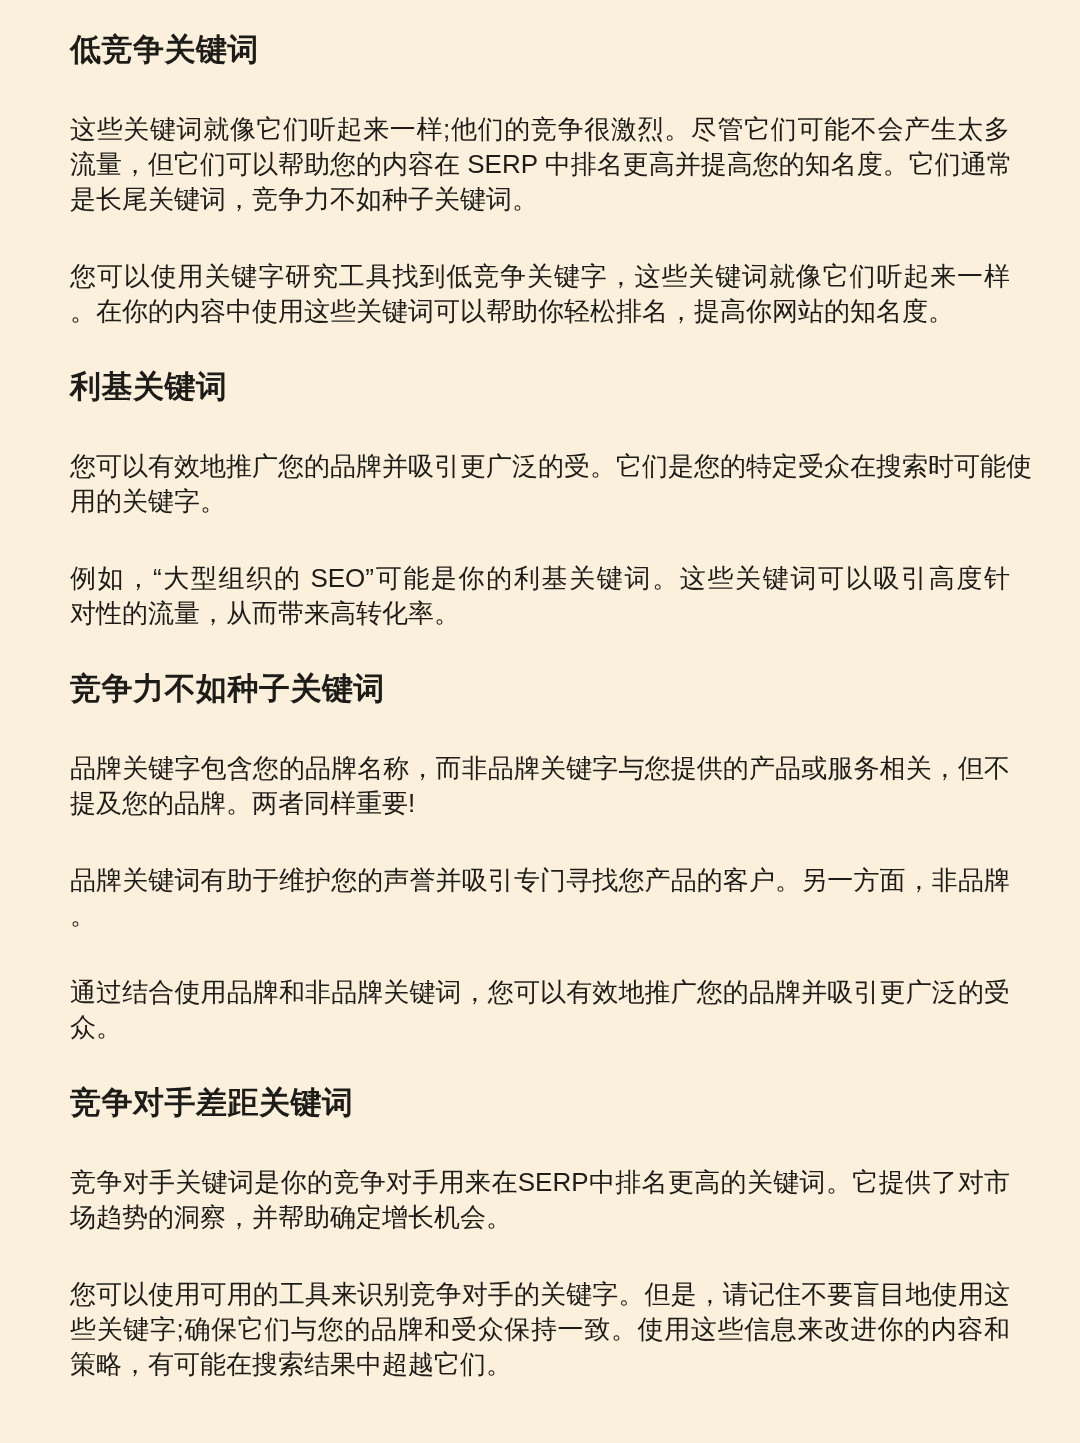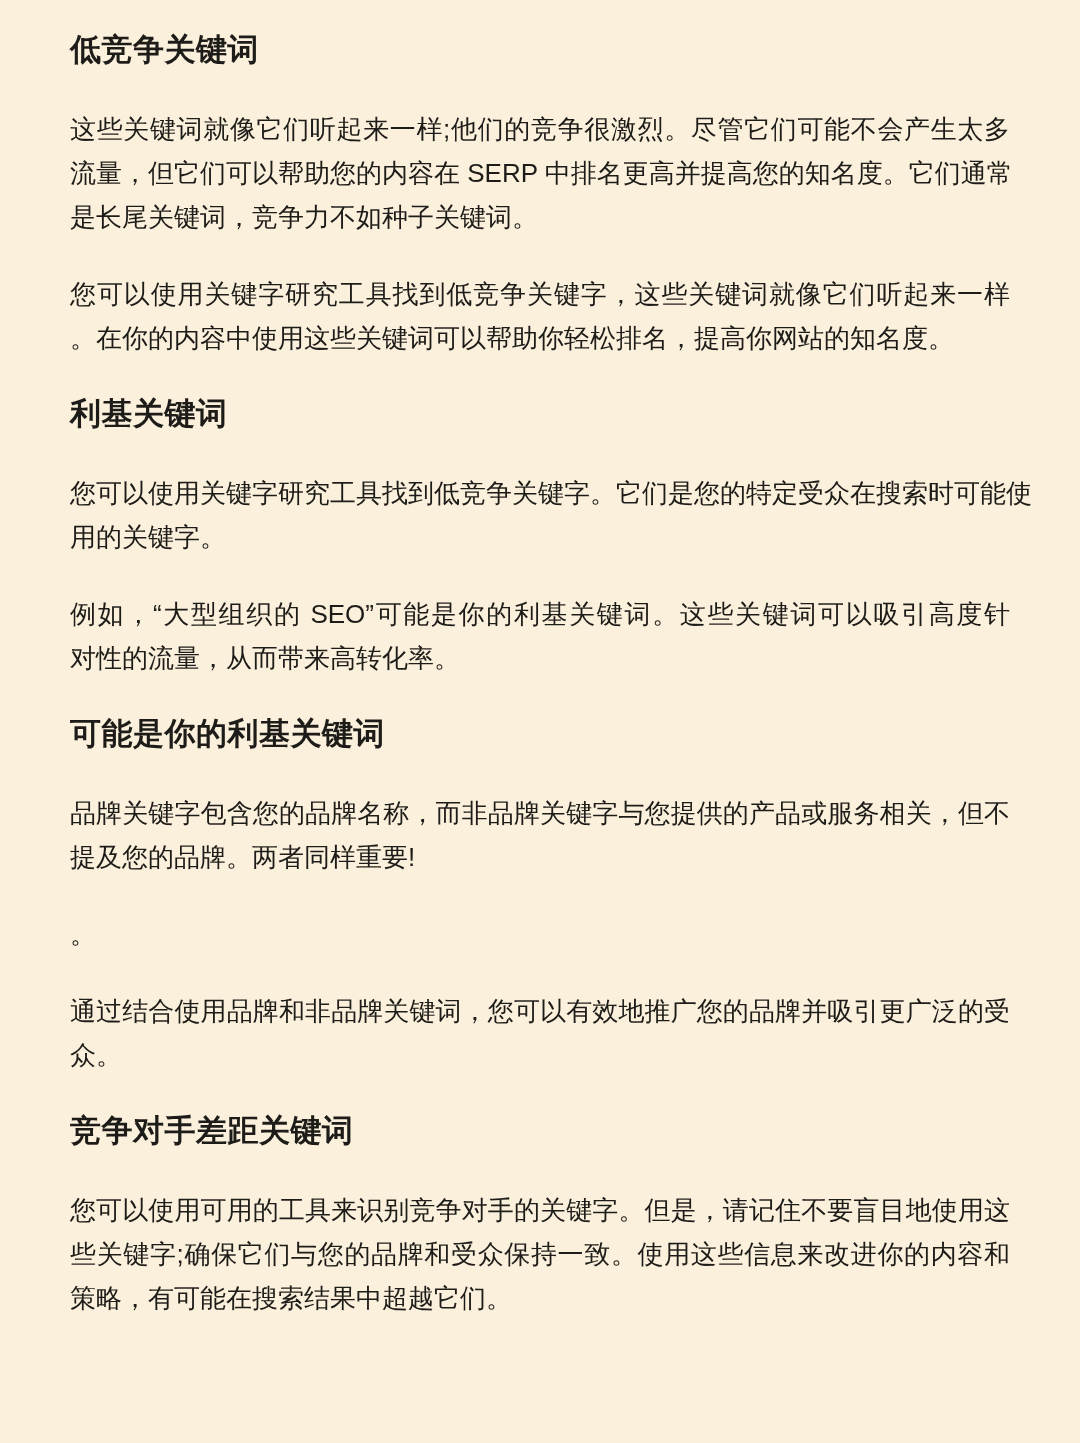--- a/index.html
+++ b/index.html
@@ -32,21 +32,20 @@
   .page p {
     font-size: 26px;
     line-height: 35px;
     font-weight: 500;
     margin: 42px 0 0 0;
   }
   .ln {
     display: block;
     white-space: nowrap;
     text-align-last: justify;
-    margin-top: 9px;
   }
   .ln.last {
     text-align-last: left;
   }
 </style>
 </head>
 <body style="background: rgb(250, 240, 220);">
 
 <article class="page" style="background: rgb(250, 240, 220); color: rgb(30, 28, 24);">
 
@@ -56,41 +55,46 @@
     <span class="ln">流量，但它们可以帮助您的内容在 SERP 中排名更高并提高您的知名度。它们通常</span>
     <span class="ln last">是长尾关键词，竞争力不如种子关键词。</span>
   </p>
   <p>
     <span class="ln">您可以使用关键字研究工具找到低竞争关键字，这些关键词就像它们听起来一样</span>
     <span class="ln last">。在你的内容中使用这些关键词可以帮助你轻松排名，提高你网站的知名度。</span>
   </p>
 
   <h2>利基关键词</h2>
   <p>
-    <span class="ln">您可以使用关键字研究工具找到低竞争关键字。它们是您的特定受众在搜索时可能使</span>
+    <span class="ln">您可以有效地推广您的品牌并吸引更广泛的受。它们是您的特定受众在搜索时可能使</span>
     <span class="ln last">用的关键字。</span>
   </p>
   <p>
     <span class="ln">例如，“大型组织的 SEO”可能是你的利基关键词。这些关键词可以吸引高度针</span>
     <span class="ln last">对性的流量，从而带来高转化率。</span>
   </p>
 
-  <h2>可能是你的利基关键词</h2>
+  <h2>竞争力不如种子关键词</h2>
   <p>
     <span class="ln">品牌关键字包含您的品牌名称，而非品牌关键字与您提供的产品或服务相关，但不</span>
     <span class="ln last">提及您的品牌。两者同样重要!</span>
   </p>
   <p>
+    <span class="ln">品牌关键词有助于维护您的声誉并吸引专门寻找您产品的客户。另一方面，非品牌</span>
     <span class="ln last">。</span>
   </p>
   <p>
     <span class="ln">通过结合使用品牌和非品牌关键词，您可以有效地推广您的品牌并吸引更广泛的受</span>
     <span class="ln last">众。</span>
   </p>
 
   <h2>竞争对手差距关键词</h2>
   <p>
+    <span class="ln">竞争对手关键词是你的竞争对手用来在SERP中排名更高的关键词。它提供了对市</span>
+    <span class="ln last">场趋势的洞察，并帮助确定增长机会。</span>
+  </p>
+  <p>
     <span class="ln">您可以使用可用的工具来识别竞争对手的关键字。但是，请记住不要盲目地使用这</span>
     <span class="ln">些关键字;确保它们与您的品牌和受众保持一致。使用这些信息来改进你的内容和</span>
     <span class="ln last">策略，有可能在搜索结果中超越它们。</span>
   </p>
 
 </article>
 
 </body></html>

